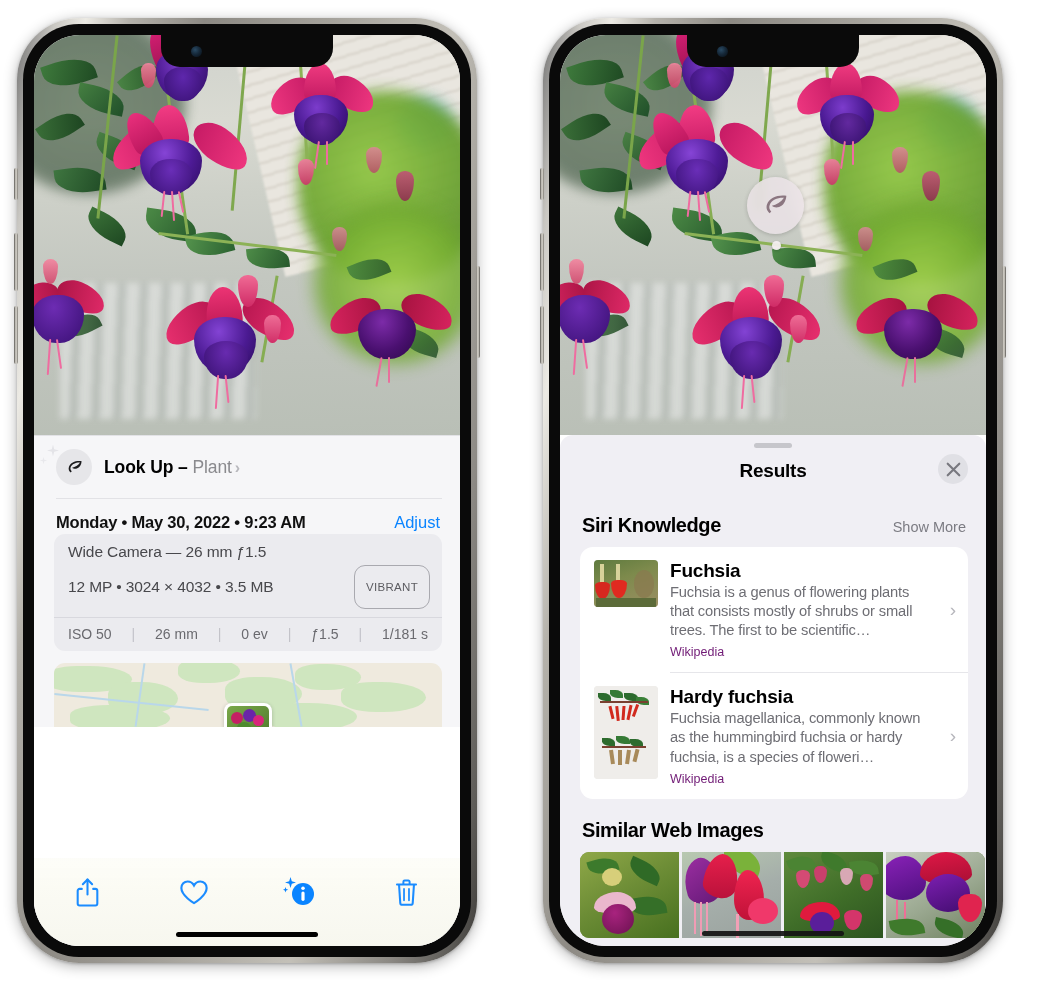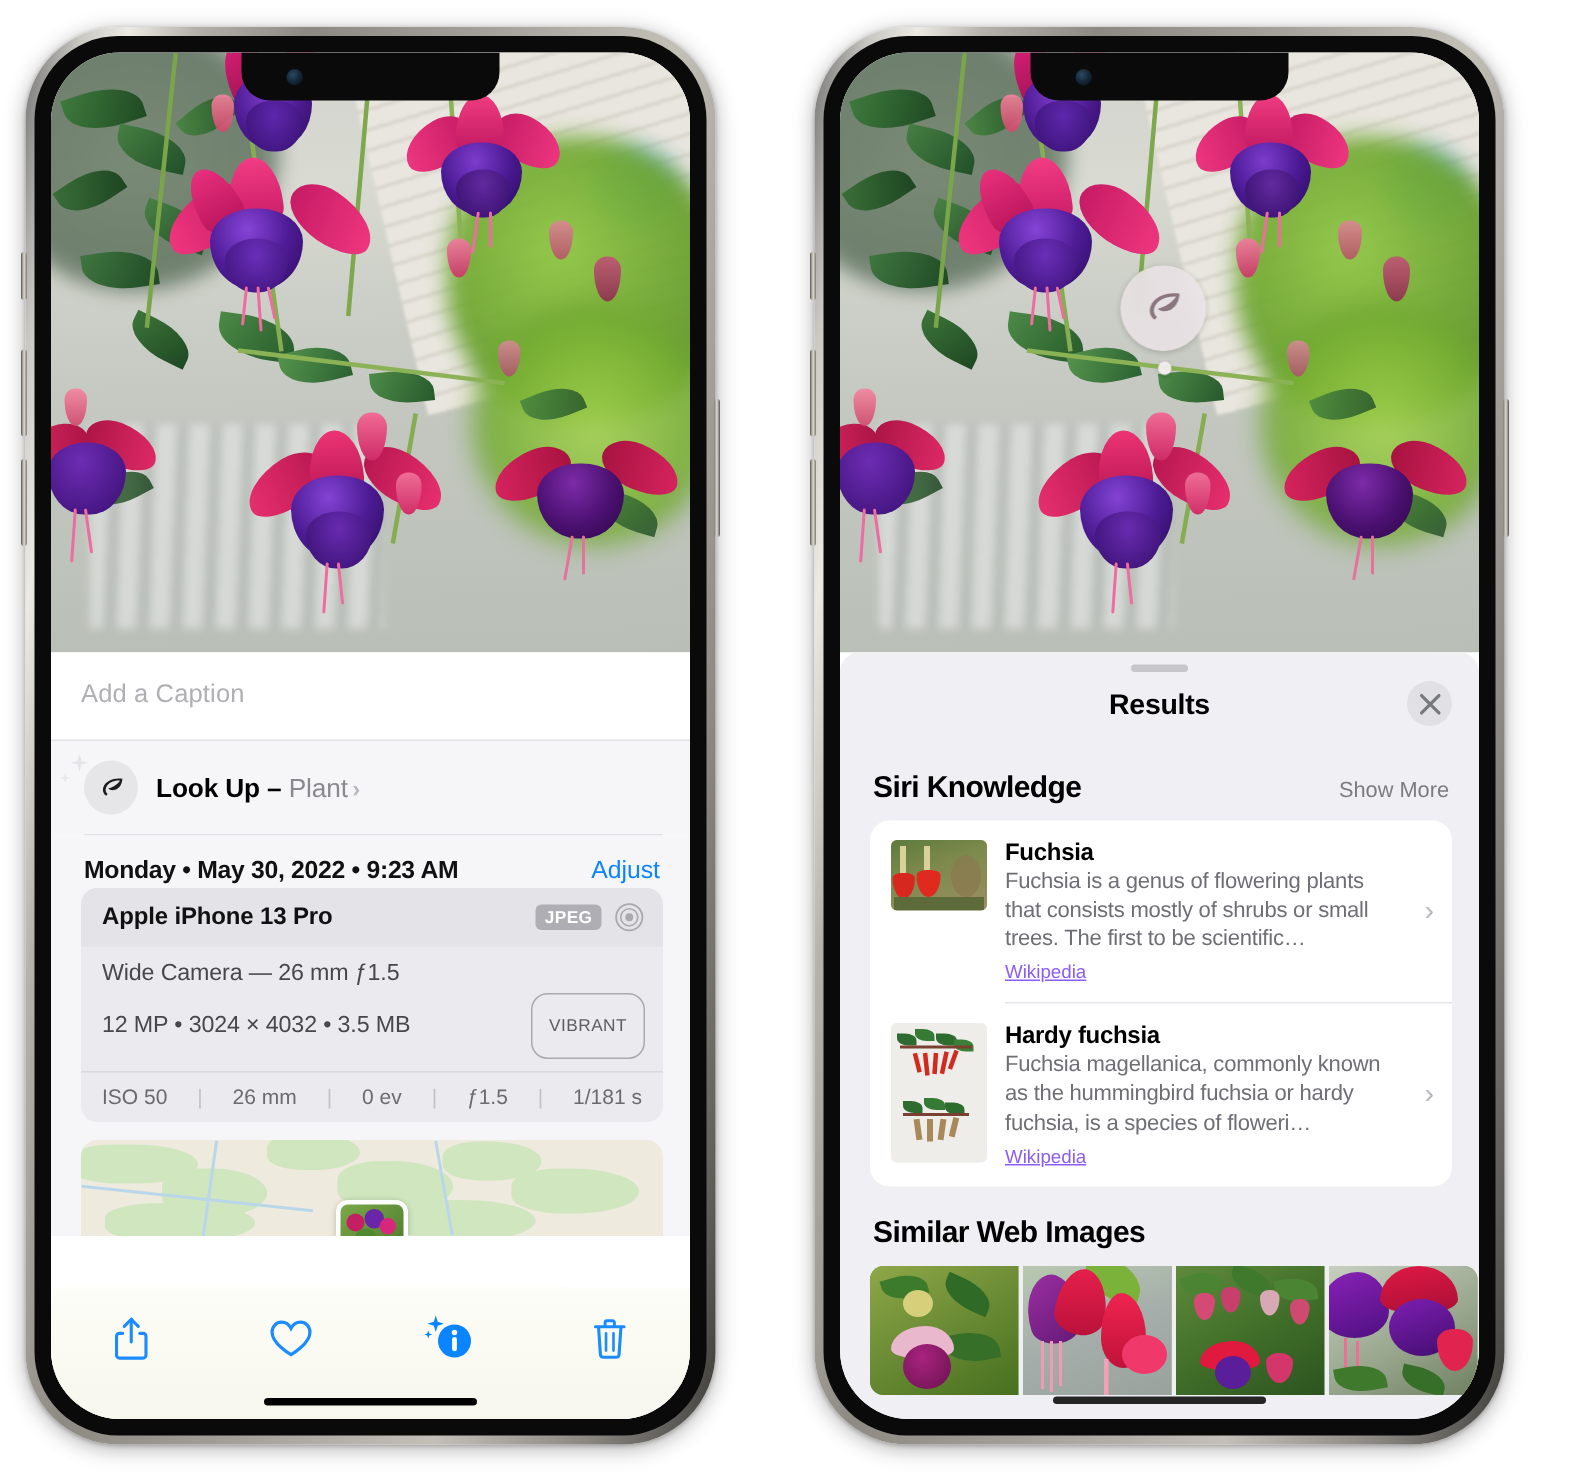--- a/index.html
+++ b/index.html
@@ -290,23 +290,23 @@
     margin: 0 18px 0 20px;
     background: #ffffff;
     border-radius: 13px;
     overflow: hidden;
   }
   .know-row { display: flex; align-items: flex-start; padding: 13px 12px 13px 14px; gap: 12px; }
   .know-thumb { flex: none; border-radius: 4px; overflow: hidden; position: relative; background:#cdd2c4; }
   .thumb-a { width: 64px; height: 47px; }
   .thumb-b { width: 64px; height: 93px; background: #eceae7; }
   .know-body { flex: 1; min-width: 0; }
-  .know-title { font-size: 16px; font-weight: 700; color: #000; letter-spacing: -.2px; margin-bottom: 1px; }
+  .know-title { font-size: 19px; font-weight: 700; color: #000; letter-spacing: -.2px; margin-bottom: 1px; }
   .know-desc { font-size: 14.7px; line-height: 1.30; color: #6e6e74; letter-spacing: -.15px; }
-  .know-src { font-size: 12.5px; color: #8b5cf6; margin-top: 5px; text-decoration: underline; }
+  .know-src { font-size: 12.5px; color: #701a75; margin-top: 5px; }
   .know-chev { flex: none; align-self: center; color: #b6b6bc; font-size: 19px; padding-left: 2px; }
   .know-sep { height: 1px; background: #e6e6ea; margin-left: 90px; }
 
   .sim-strip { display: flex; gap: 3px; padding: 0 0 0 20px; margin-top: 2px; }
   .sim-tile { width: 99px; height: 86px; overflow: hidden; position: relative; background: #6f8f45; }
   .sim-tile.first { border-radius: 9px 0 0 9px; }
   .sim-tile.last  { border-radius: 0 9px 9px 0; }
   .home-ind-dark {
     position: absolute; bottom: 10px; left: 50%; transform: translateX(-50%);
     width: 142px; height: 5px; border-radius: 3px; background: rgba(20,20,20,.92);
@@ -421,21 +421,20 @@
             <div class="bud" style="left:78%;top:28%;width:16px;height:26px;background:linear-gradient(180deg,#e3829d,#b84668);opacity:.8;"></div>
             <div class="bud" style="left:85%;top:34%;width:18px;height:30px;background:linear-gradient(180deg,#c44e78,#8f2750);opacity:.85;"></div>
             <div class="bud" style="left:70%;top:48%;width:15px;height:24px;background:linear-gradient(180deg,#e0879f,#b04b6d);opacity:.8;"></div>
             <div class="bud" style="left:25%;top:7%;width:15px;height:25px;background:linear-gradient(180deg,#f3859f,#d1476c);opacity:.9;"></div>
             <div class="bud" style="left:2%;top:56%;width:15px;height:25px;background:linear-gradient(180deg,#f3859f,#d1476c);opacity:.9;"></div>
           </div>
         </div>
 
         <div class="sheet-left">
 
-          <div class="caption-row">Add a Caption</div>
           <div class="divider"></div>
 
           <div class="lookup-block">
             <div class="lookup-row">
               <div class="lookup-icon-wrap">
                 <div class="lookup-circle">
                   <svg width="19" height="19" viewBox="0 0 24 24" aria-hidden="true">
                     <path d="M21 4C14 3 7 5.5 5 11c-1.1 3 .1 6 2.3 7.4l1.2-1.6C7 15.6 6.4 13.6 7.2 11.5 8.8 7.3 14 5.3 19 5.6c-2.3 3.6-6.4 5.6-10 6.7 1.6 1.6 4 1.7 6 1 3.3-1.2 5.6-4.3 6-9.3z" fill="#1c1c1e"></path>
                   </svg>
                 </div>
@@ -459,33 +458,20 @@
             <div class="lookup-underline"></div>
           </div>
 
           <div style="background:#f6f6f8;">
             <div class="meta-date-row">
               <div class="meta-date">Monday • May 30, 2022 • 9:23 AM</div>
               <div class="adjust-link">Adjust</div>
             </div>
 
             <div class="exif-card">
-              <div class="exif-head">
-                <div class="exif-device">Apple iPhone 13 Pro</div>
-                <div class="exif-head-right">
-                  <div class="badge-jpeg">JPEG</div>
-                  <span class="aperture-ic">
-                    <svg width="21" height="21" viewBox="0 0 24 24">
-                      <circle cx="12" cy="12" r="10" fill="none" stroke="#a9a9af" stroke-width="1.4"></circle>
-                      <circle cx="12" cy="12" r="6.5" fill="none" stroke="#a9a9af" stroke-width="1.2"></circle>
-                      <circle cx="12" cy="12" r="3" fill="#a9a9af"></circle>
-                    </svg>
-                  </span>
-                </div>
-              </div>
               <div class="exif-body">
                 <div class="exif-line">Wide Camera — 26 mm ƒ1.5</div>
                 <div class="exif-line2">
                   <div class="exif-line">12 MP • 3024 × 4032 • 3.5 MB</div>
                   <div class="badge-vibrant">VIBRANT</div>
                 </div>
               </div>
               <div class="exif-foot">
                 <span>ISO 50</span>
                 <span class="sep">|</span>

